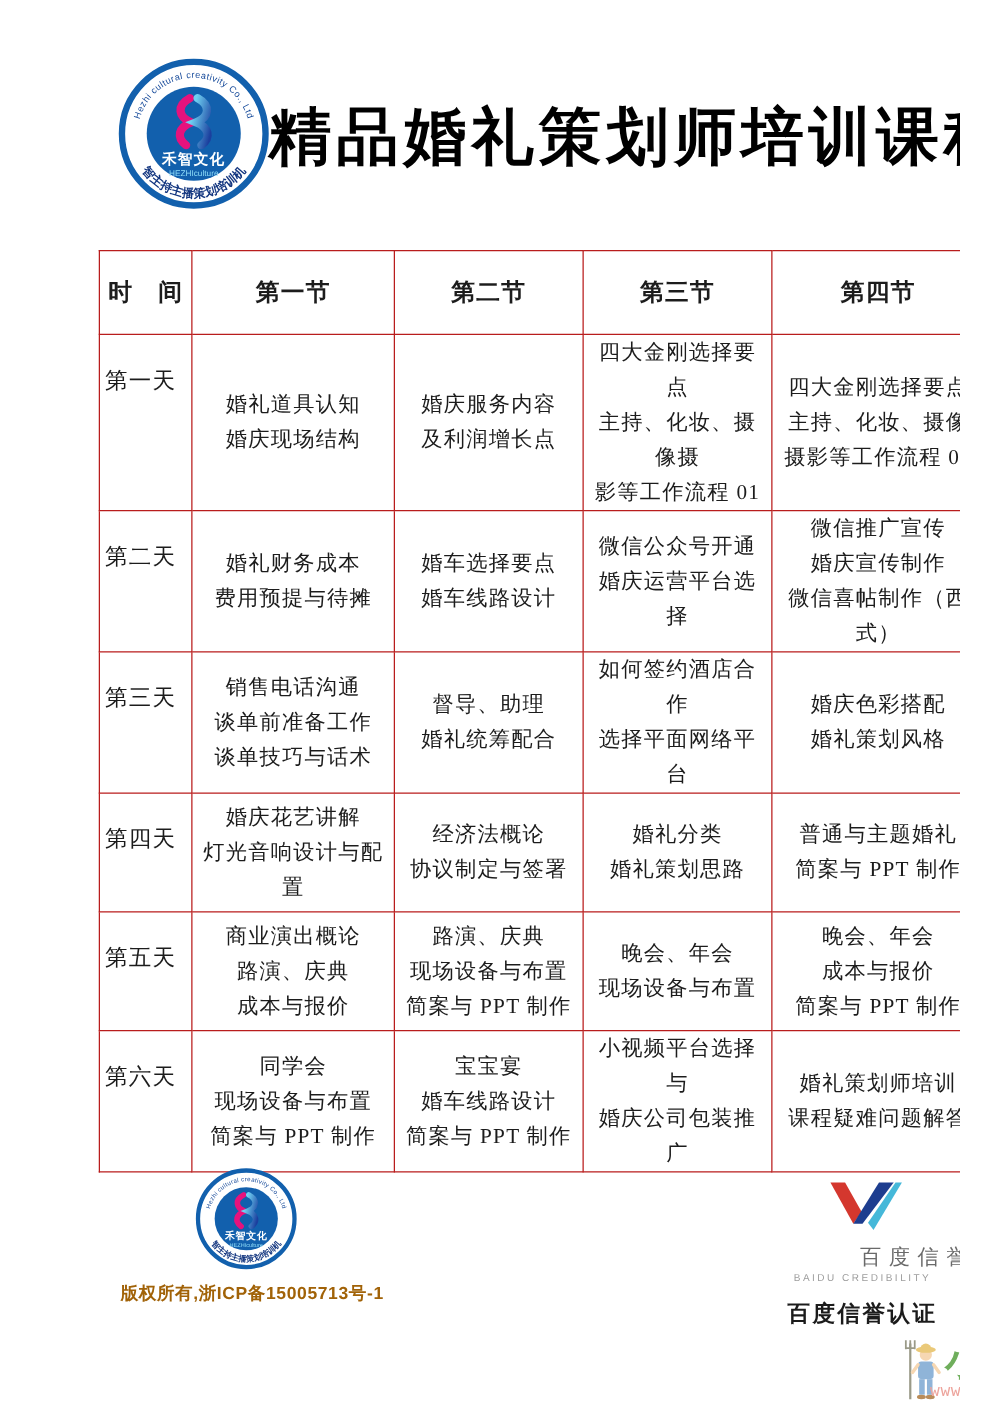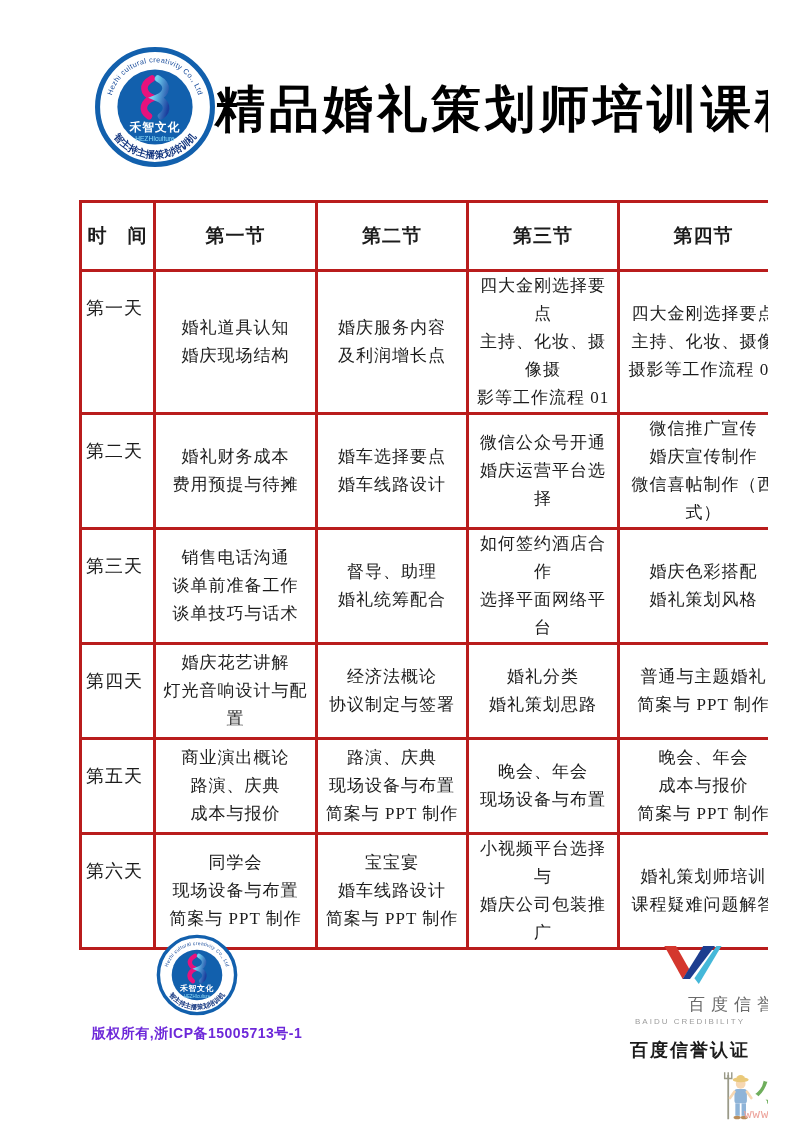--- a/index.html
+++ b/index.html
@@ -13,43 +13,43 @@
   .page-title {
     position:absolute; left:183px; top:76px; width:578px; margin:0;
     text-align:center; font-size:50px; font-weight:bold; letter-spacing:4px;
     white-space:nowrap; color:#000;
   }
   
   table.course {
     position:absolute; left:47px; top:200px; width:708px;
     border-collapse:collapse; table-layout:fixed;
   }
-  .course th, .course td { border:3px solid #b91c1c; padding:0 4px; }
+  .course th, .course td { border:1px solid #b91c1c; padding:0 4px; }
   .course th {
     height:66px; font-size:19px; font-weight:600; letter-spacing:1px;
     text-align:center; vertical-align:middle; white-space:pre;
   }
   .course td.day {
     vertical-align:top; text-align:left; padding-top:24px;
     font-size:18px; letter-spacing:1px;
   }
   .course td.cell {
     vertical-align:middle; text-align:center;
     font-size:17px; line-height:28px; letter-spacing:1px; white-space:pre-line;
   }
   tr.r1 { height:102px; } tr.r2 { height:92px; } tr.r3 { height:95px; }
   tr.r4 { height:95px; }  tr.r5 { height:95px; } tr.r6 { height:108px; }
   
   .f-block { position:absolute; text-align:center; }
   .f-left  { left:55px;  top:934px; width:220px; }
   .f-mid   { left:313px; top:930px; width:215px; }
   .f-right { left:568px; top:940px; width:180px; font-family:"Liberation Sans",sans-serif; }
   .copyright {
-    margin-top:5px; font-size:14px; font-weight:600; color:#6d28d9;
-    font-family:"Liberation Sans",sans-serif; letter-spacing:0.5px;
+    margin-top:5px; font-size:14px; font-weight:600; color:#a16207;
+    font-family:"Liberation Sans",sans-serif; letter-spacing:0.5px;text-align:right;
   }
   .police-filing {
     margin-top:6px; font-size:17px; font-weight:bold; color:#0d0d0d;
     font-family:"Liberation Sans",sans-serif;
   }
   .baidu-cn   { margin-top:2px; font-size:17px; color:#6a6a6a; letter-spacing:6px;text-align:right; }
   .baidu-en   { margin-top:1px; font-size:8px;  color:#9d9d9d; letter-spacing:2px; }
   .baidu-cert { margin-top:12px; font-size:18px; color:#1b1b1b; font-weight:600; letter-spacing:2px; }
   
   .watermark { position:absolute; left:672px; top:1068px; width:150px; height:58px; }

